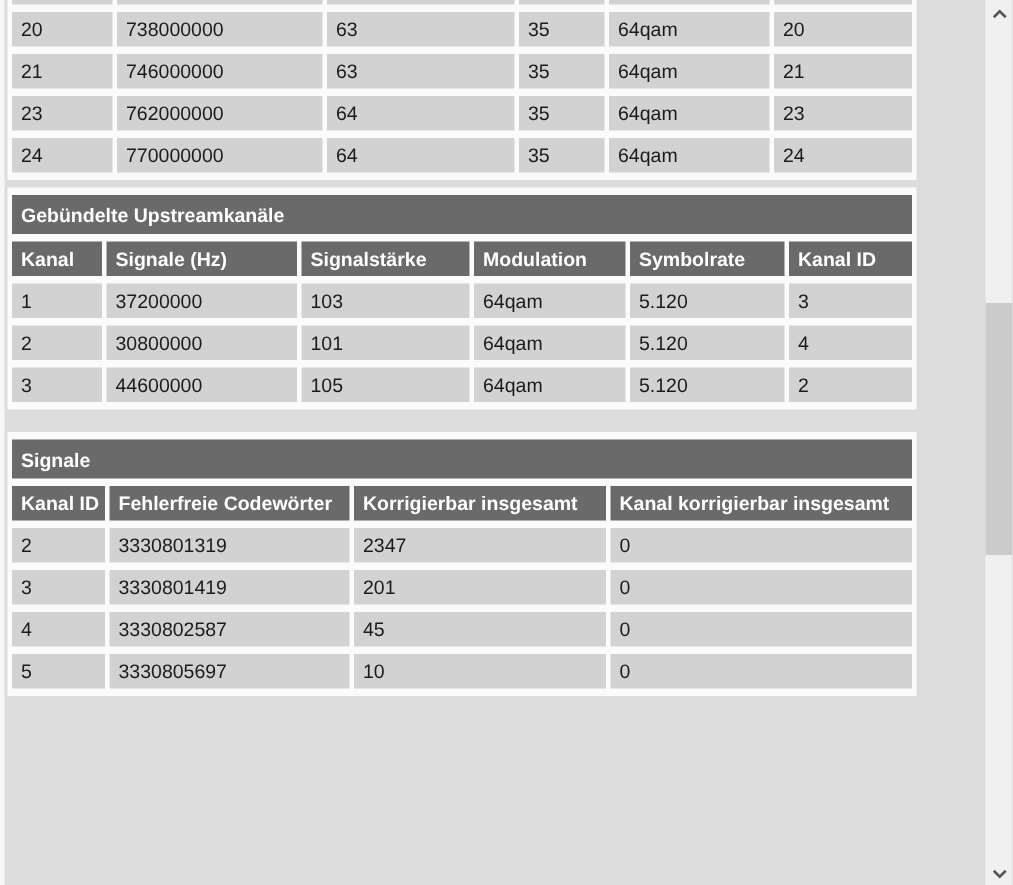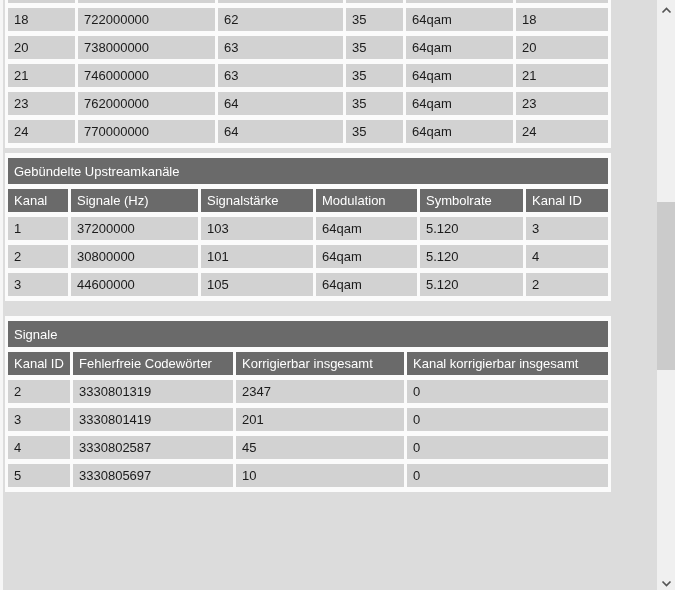--- a/index.html
+++ b/index.html
@@ -34,20 +34,21 @@
     font-weight: normal;
     color: #1b1b1b;
     text-align: left;
     vertical-align: middle;
     white-space: nowrap;
     overflow: hidden;
   }
   table.data-table th {
     background: #6a6a6a;
     color: #ffffff;
+    font-weight: bold;
   }
   tr.title-row th { height: 26px; }
   #downstream-table { margin-top: -25px; }
   #upstream-table  { margin-top: 5px; }
   #signals-table   { margin-top: 15px; }
 
   .scrollbar {
     position: absolute; right: 0; top: 0;
     width: 18px; height: 590px;
     background: #f0f0f0;
@@ -84,28 +85,20 @@
         <col style="width:92px">
     </colgroup>
     <tbody>
       <tr>
         <td></td>
           <td></td>
           <td></td>
           <td></td>
           <td></td>
           <td></td>
-      </tr>
-      <tr>
-        <td>18</td>
-        <td>722000000</td>
-        <td>62</td>
-        <td>35</td>
-        <td>64qam</td>
-        <td>18</td>
       </tr>
       <tr>
         <td>20</td>
         <td>738000000</td>
         <td>63</td>
         <td>35</td>
         <td>64qam</td>
         <td>20</td>
       </tr>
       <tr>

